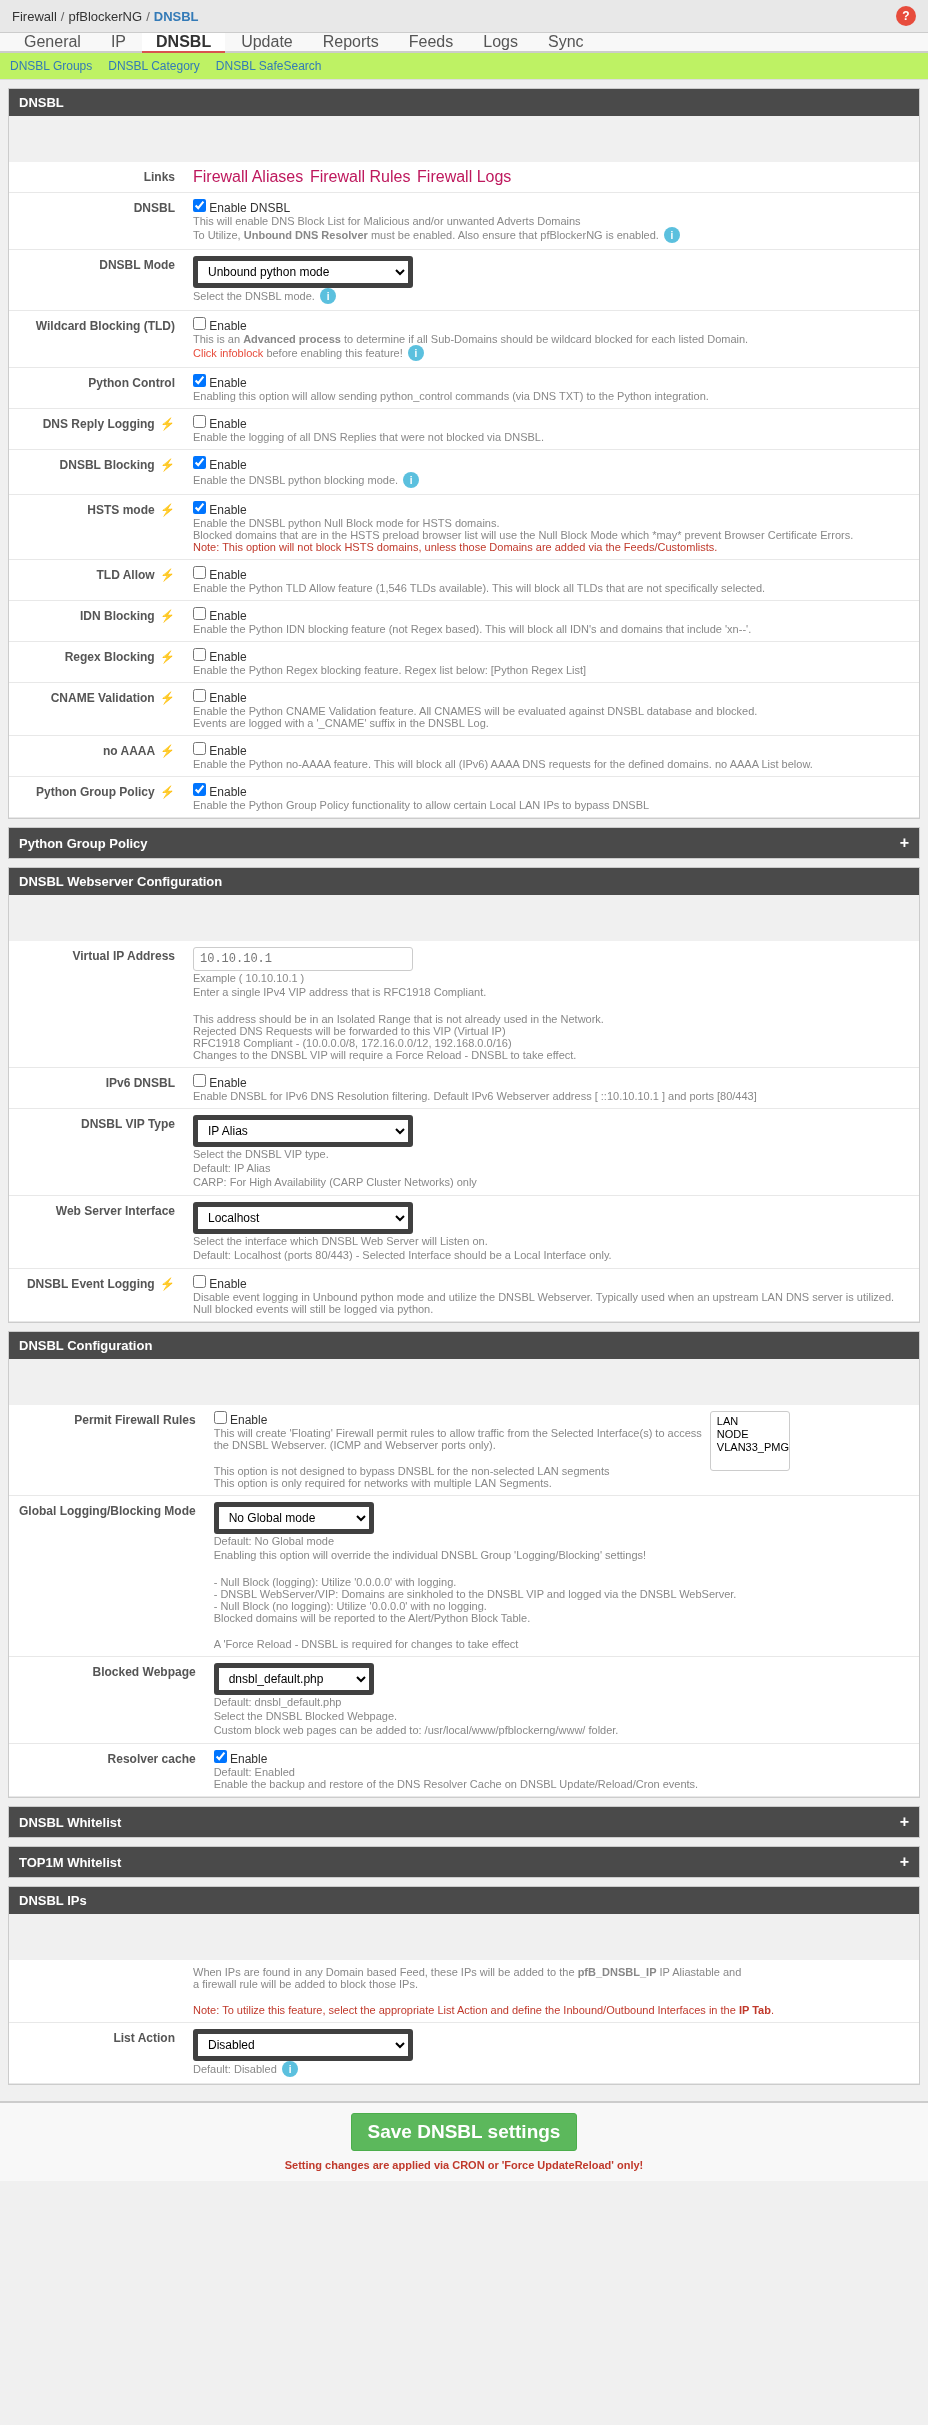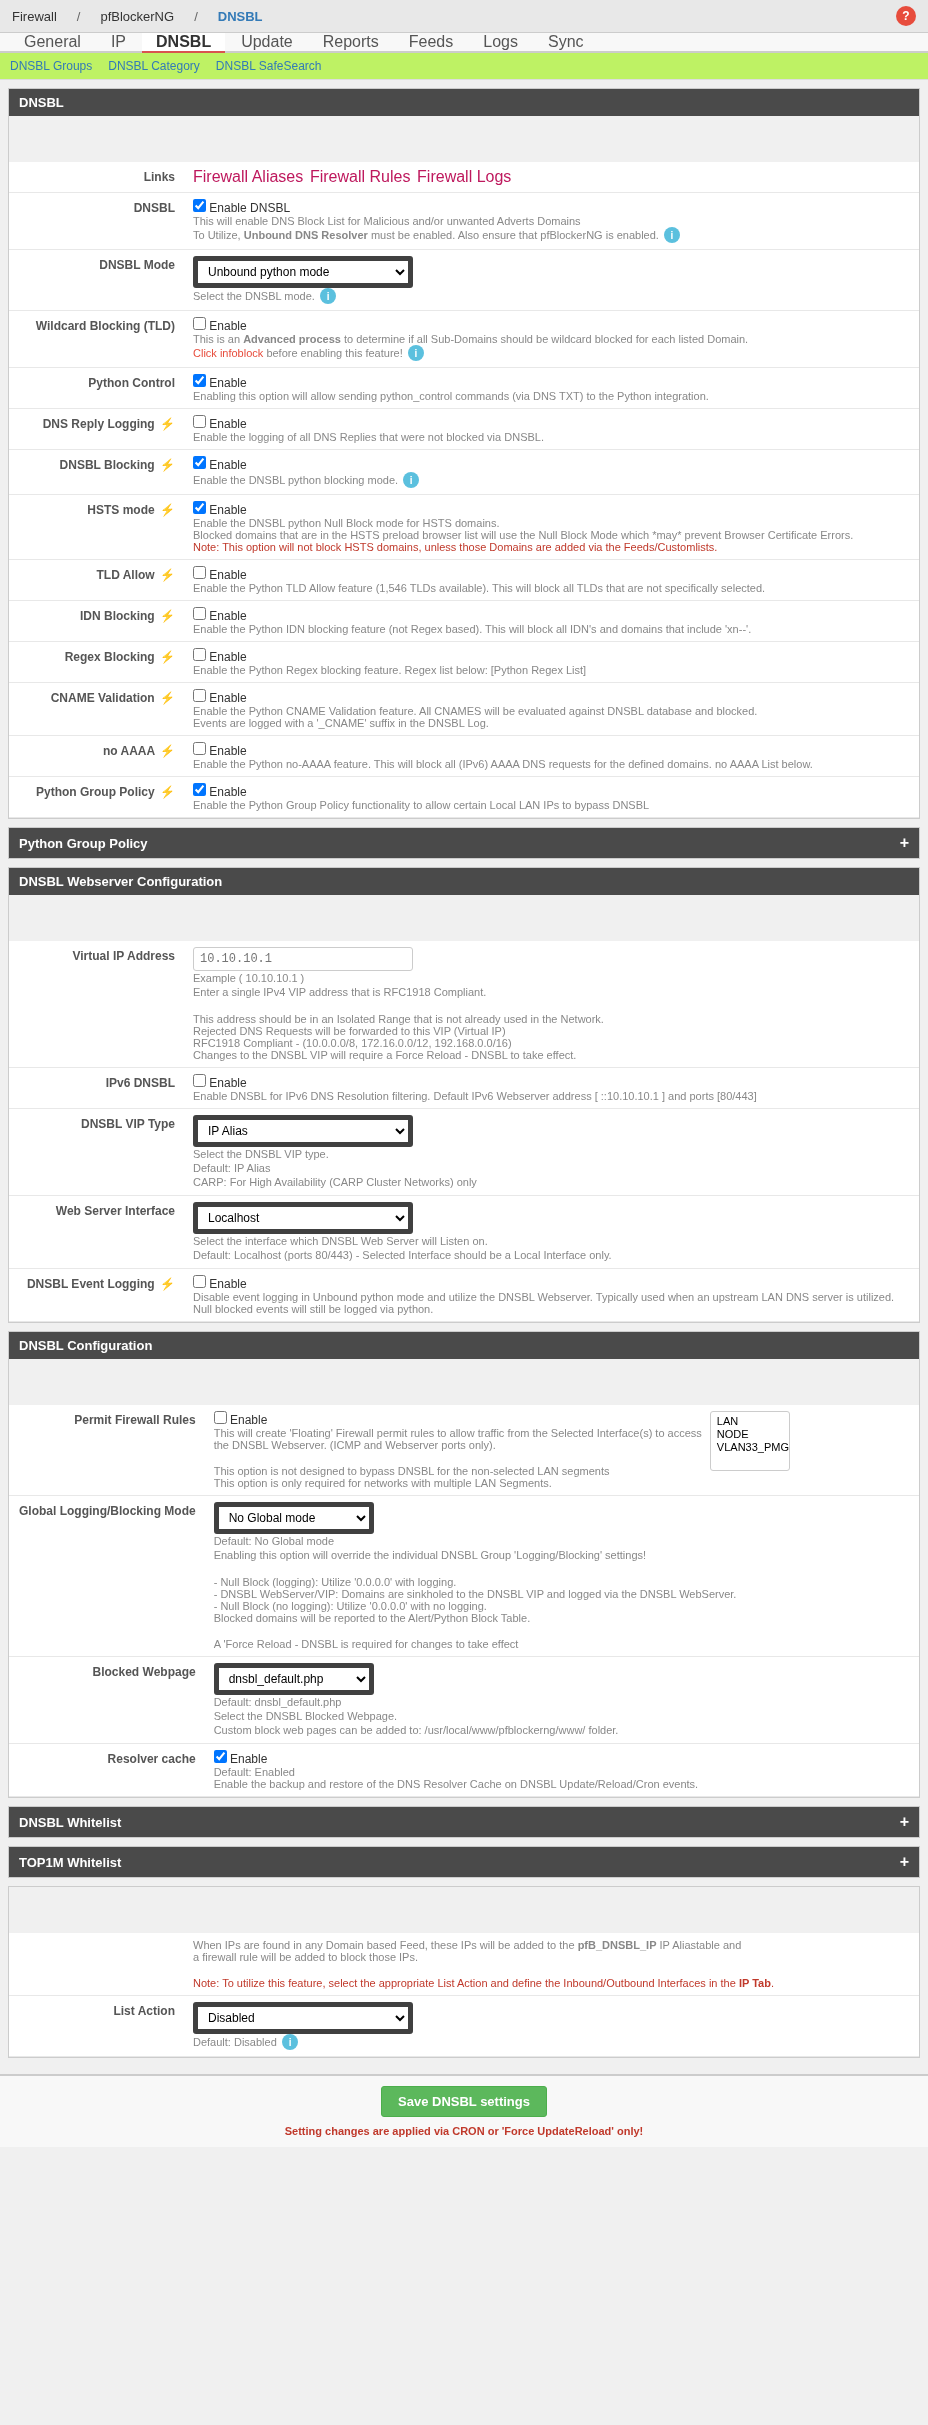--- a/index.html
+++ b/index.html
@@ -7,21 +7,21 @@
 
     
     .top-header {
       background: #e8e8e8;
       border-bottom: 1px solid #ccc;
       padding: 6px 12px;
       display: flex;
       align-items: center;
       justify-content: space-between;
     }
-    .breadcrumb { display: flex; align-items: center; gap: 20px; font-size: 13px; }
+    .breadcrumb { display: flex; align-items: center; gap: 4px; font-size: 13px; }
     .breadcrumb a { color: #333; text-decoration: none; }
     .breadcrumb .sep { color: #666; }
     .breadcrumb .active { color: #337ab7; font-weight: bold; }
     .help-icon { width: 20px; height: 20px; background: #e74c3c; border-radius: 50%; display: flex; align-items: center; justify-content: center; color: white; font-weight: bold; font-size: 12px; cursor: pointer; }
 
     
     .nav-tabs { background: #f8f8f8; border-bottom: 2px solid #ccc; padding: 0 10px; display: flex; gap: 2px; }
     .nav-tab { padding: 0 14px; cursor: pointer; font-size: 16px; color: #555; text-decoration: none; border-bottom: 2px solid transparent; margin-bottom: -2px; }
     .nav-tab.active { color: #333; border-bottom: 2px solid #d9534f; font-weight: bold; background: white; }
 
@@ -71,21 +71,21 @@
 
     
     .lightning { color: #f0ad4e; font-size: 12px; margin-left: 2px; }
 
     
     .main-content { background: #f0f0f0; padding: 8px; }
 
     .section-wrap { margin-bottom: 8px; border: 1px solid #ccc; }
 
     
-    .save-btn { background: #5cb85c; color: white; border: 1px solid #4cae4c; padding: 7px 16px; border-radius: 3px; cursor: pointer; font-size: 13px; font-weight: bold; }
+    .save-btn { background: #5cb85c; color: white; border: 1px solid #4cae4c; padding: 7px 16px; border-radius: 3px; cursor: pointer; font-size: 19px; font-weight: bold; }
 
     .bottom-bar { background: #f8f8f8; border-top: 2px solid #ccc; padding: 10px; display: flex; flex-direction: column; align-items: center; gap: 8px; }
     .bottom-note { color: #c0392b; font-size: 11px; font-weight: bold; }
 
     
     .list-select { width: 80px; height: 60px; border: 1px solid #ccc; font-size: 11px; }
 
     .inline-row { display: flex; align-items: flex-start; gap: 8px; }
 
     .small-select { width: 160px; }
@@ -427,20 +427,23 @@
   </div>
 
   <div class="section-wrap">
     <div class="section-header">
       <span>TOP1M Whitelist</span>
       <span class="plus-icon">+</span>
     </div>
   </div>
 
   <div class="section-wrap">
+    <div class="section-header">
+      <span>DNSBL IPs</span>
+    </div>
     <table class="config-table">
       <tbody>
           <tr>
         <td class="label-cell"></td>
         <td class="value-cell">
           <div class="note">When IPs are found in any Domain based Feed, these IPs will be added to the <strong>pfB_DNSBL_IP</strong> IP Aliastable and</div>
           <div class="note">a firewall rule will be added to block those IPs.</div>
           <br>
           <div class="note-red">Note: To utilize this feature, select the appropriate List Action and define the Inbound/Outbound Interfaces in the <strong>IP Tab</strong>.</div>
         </td>

